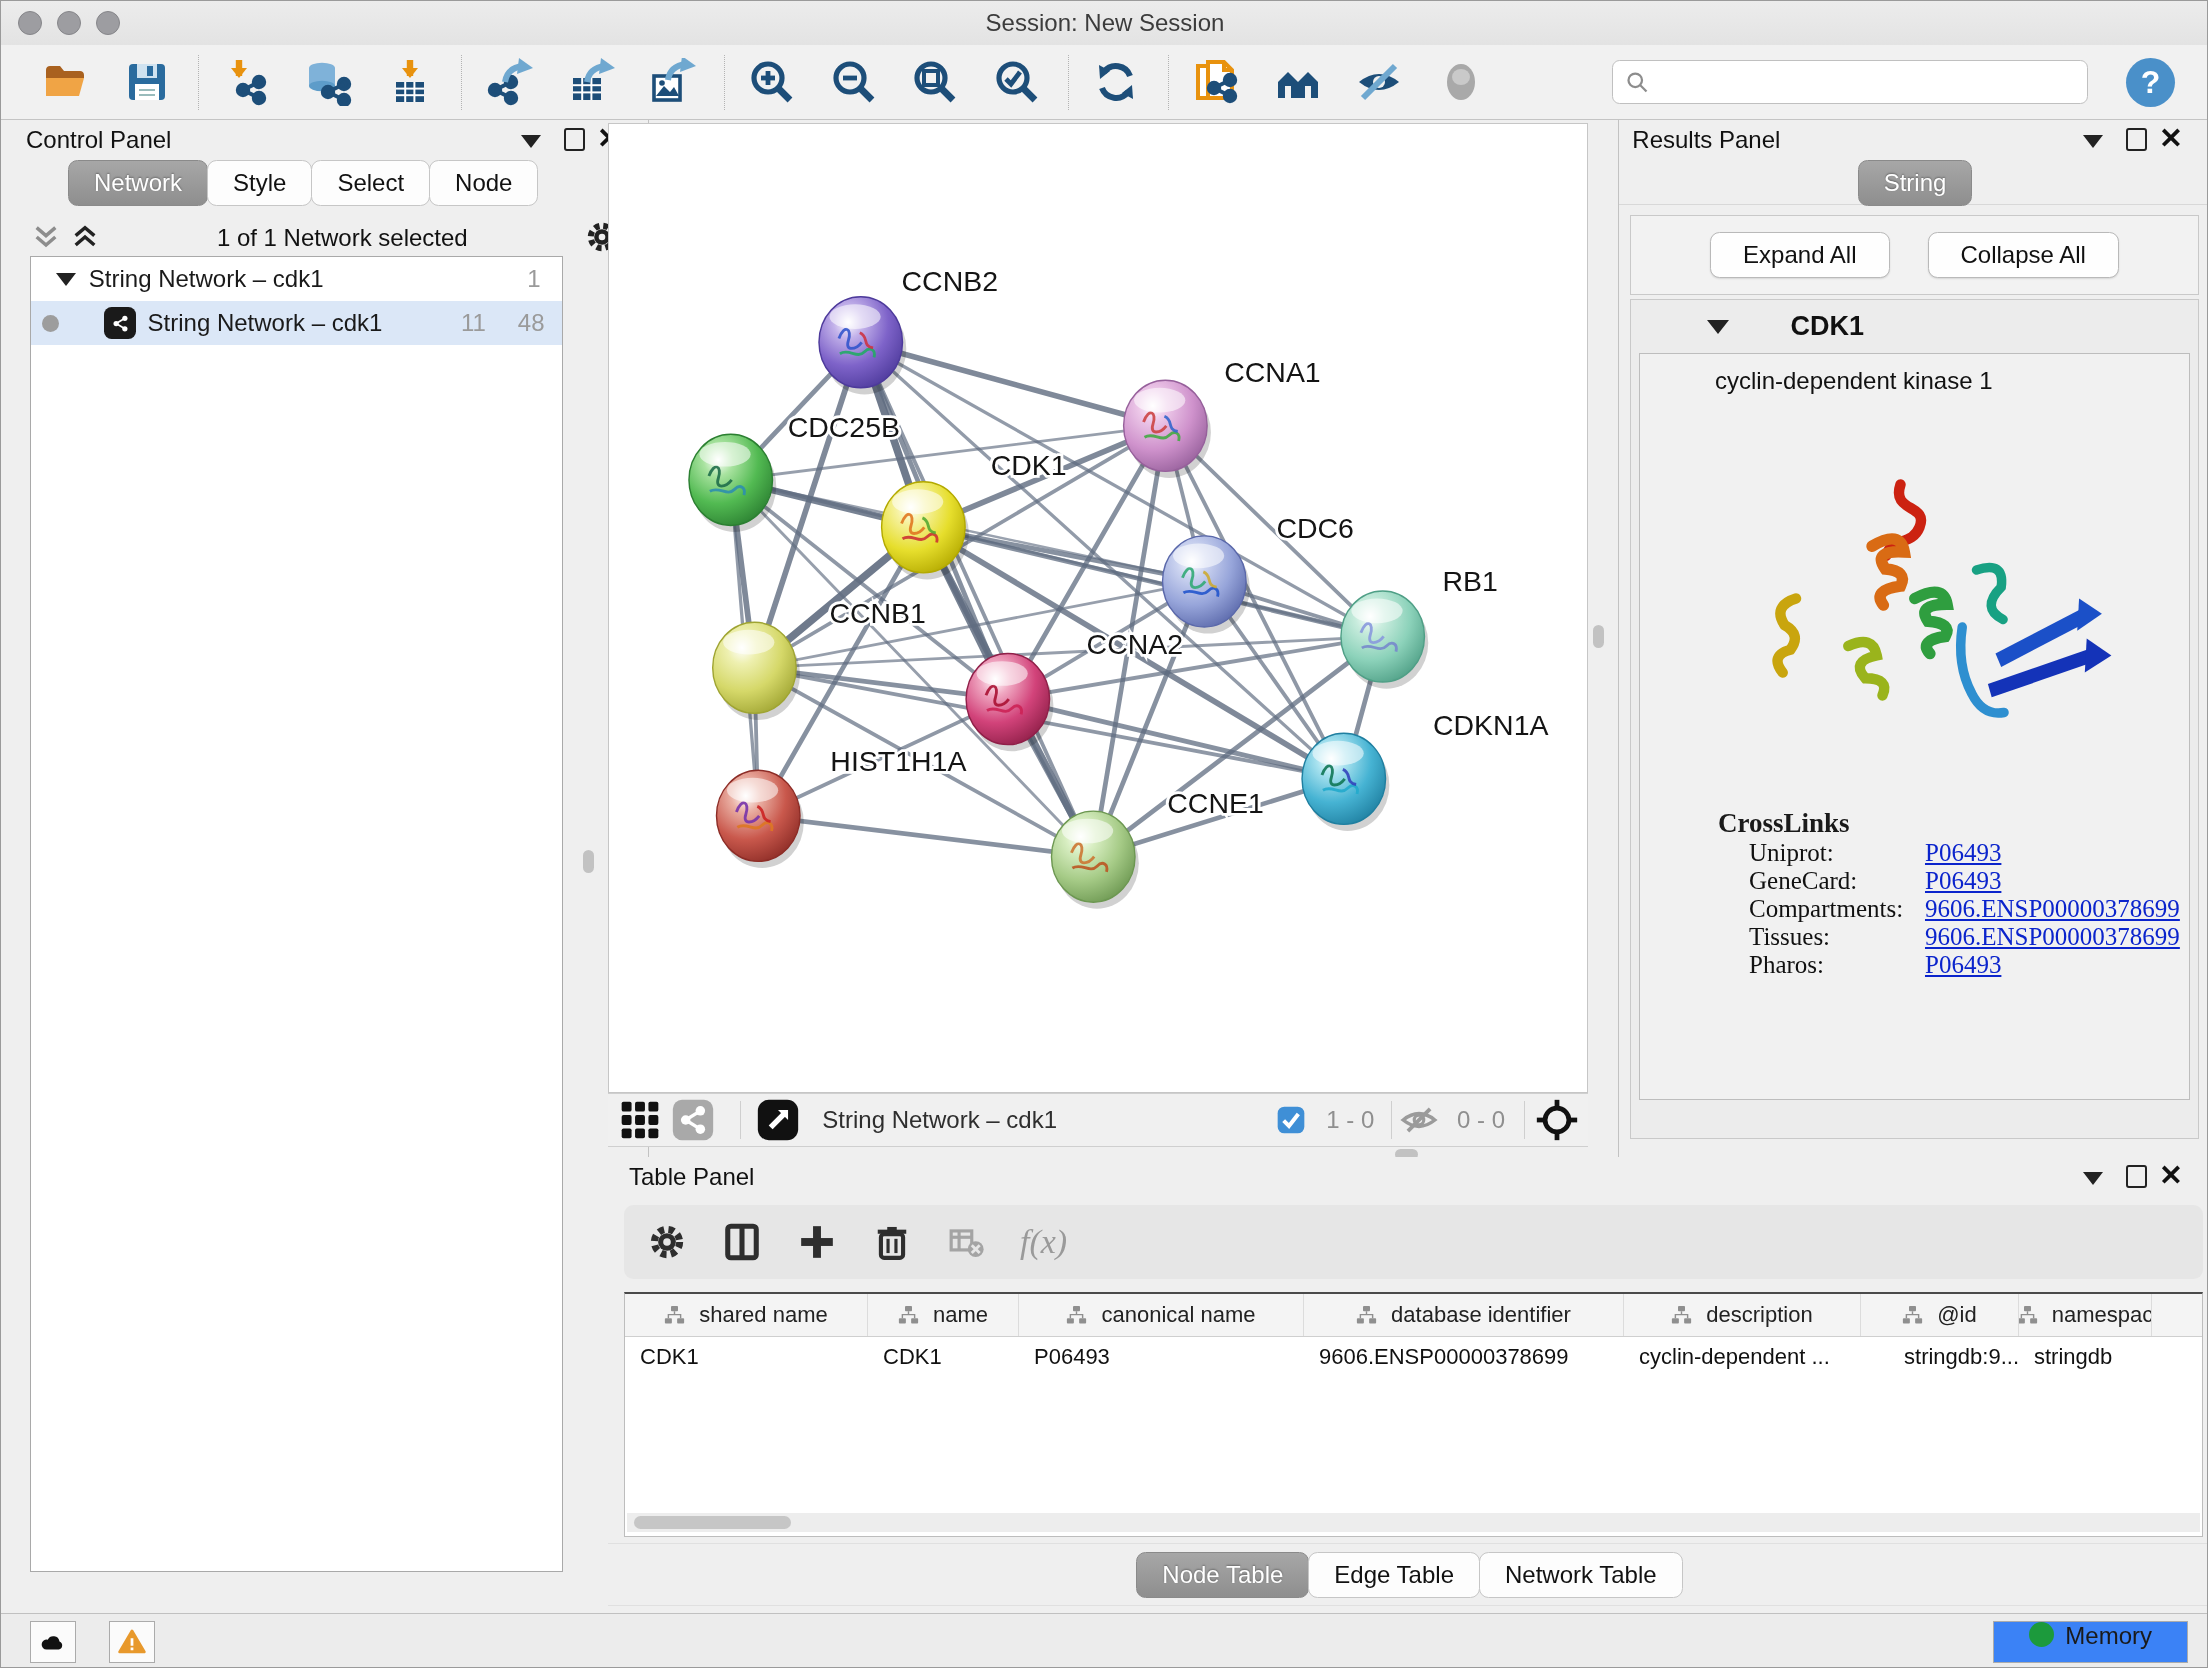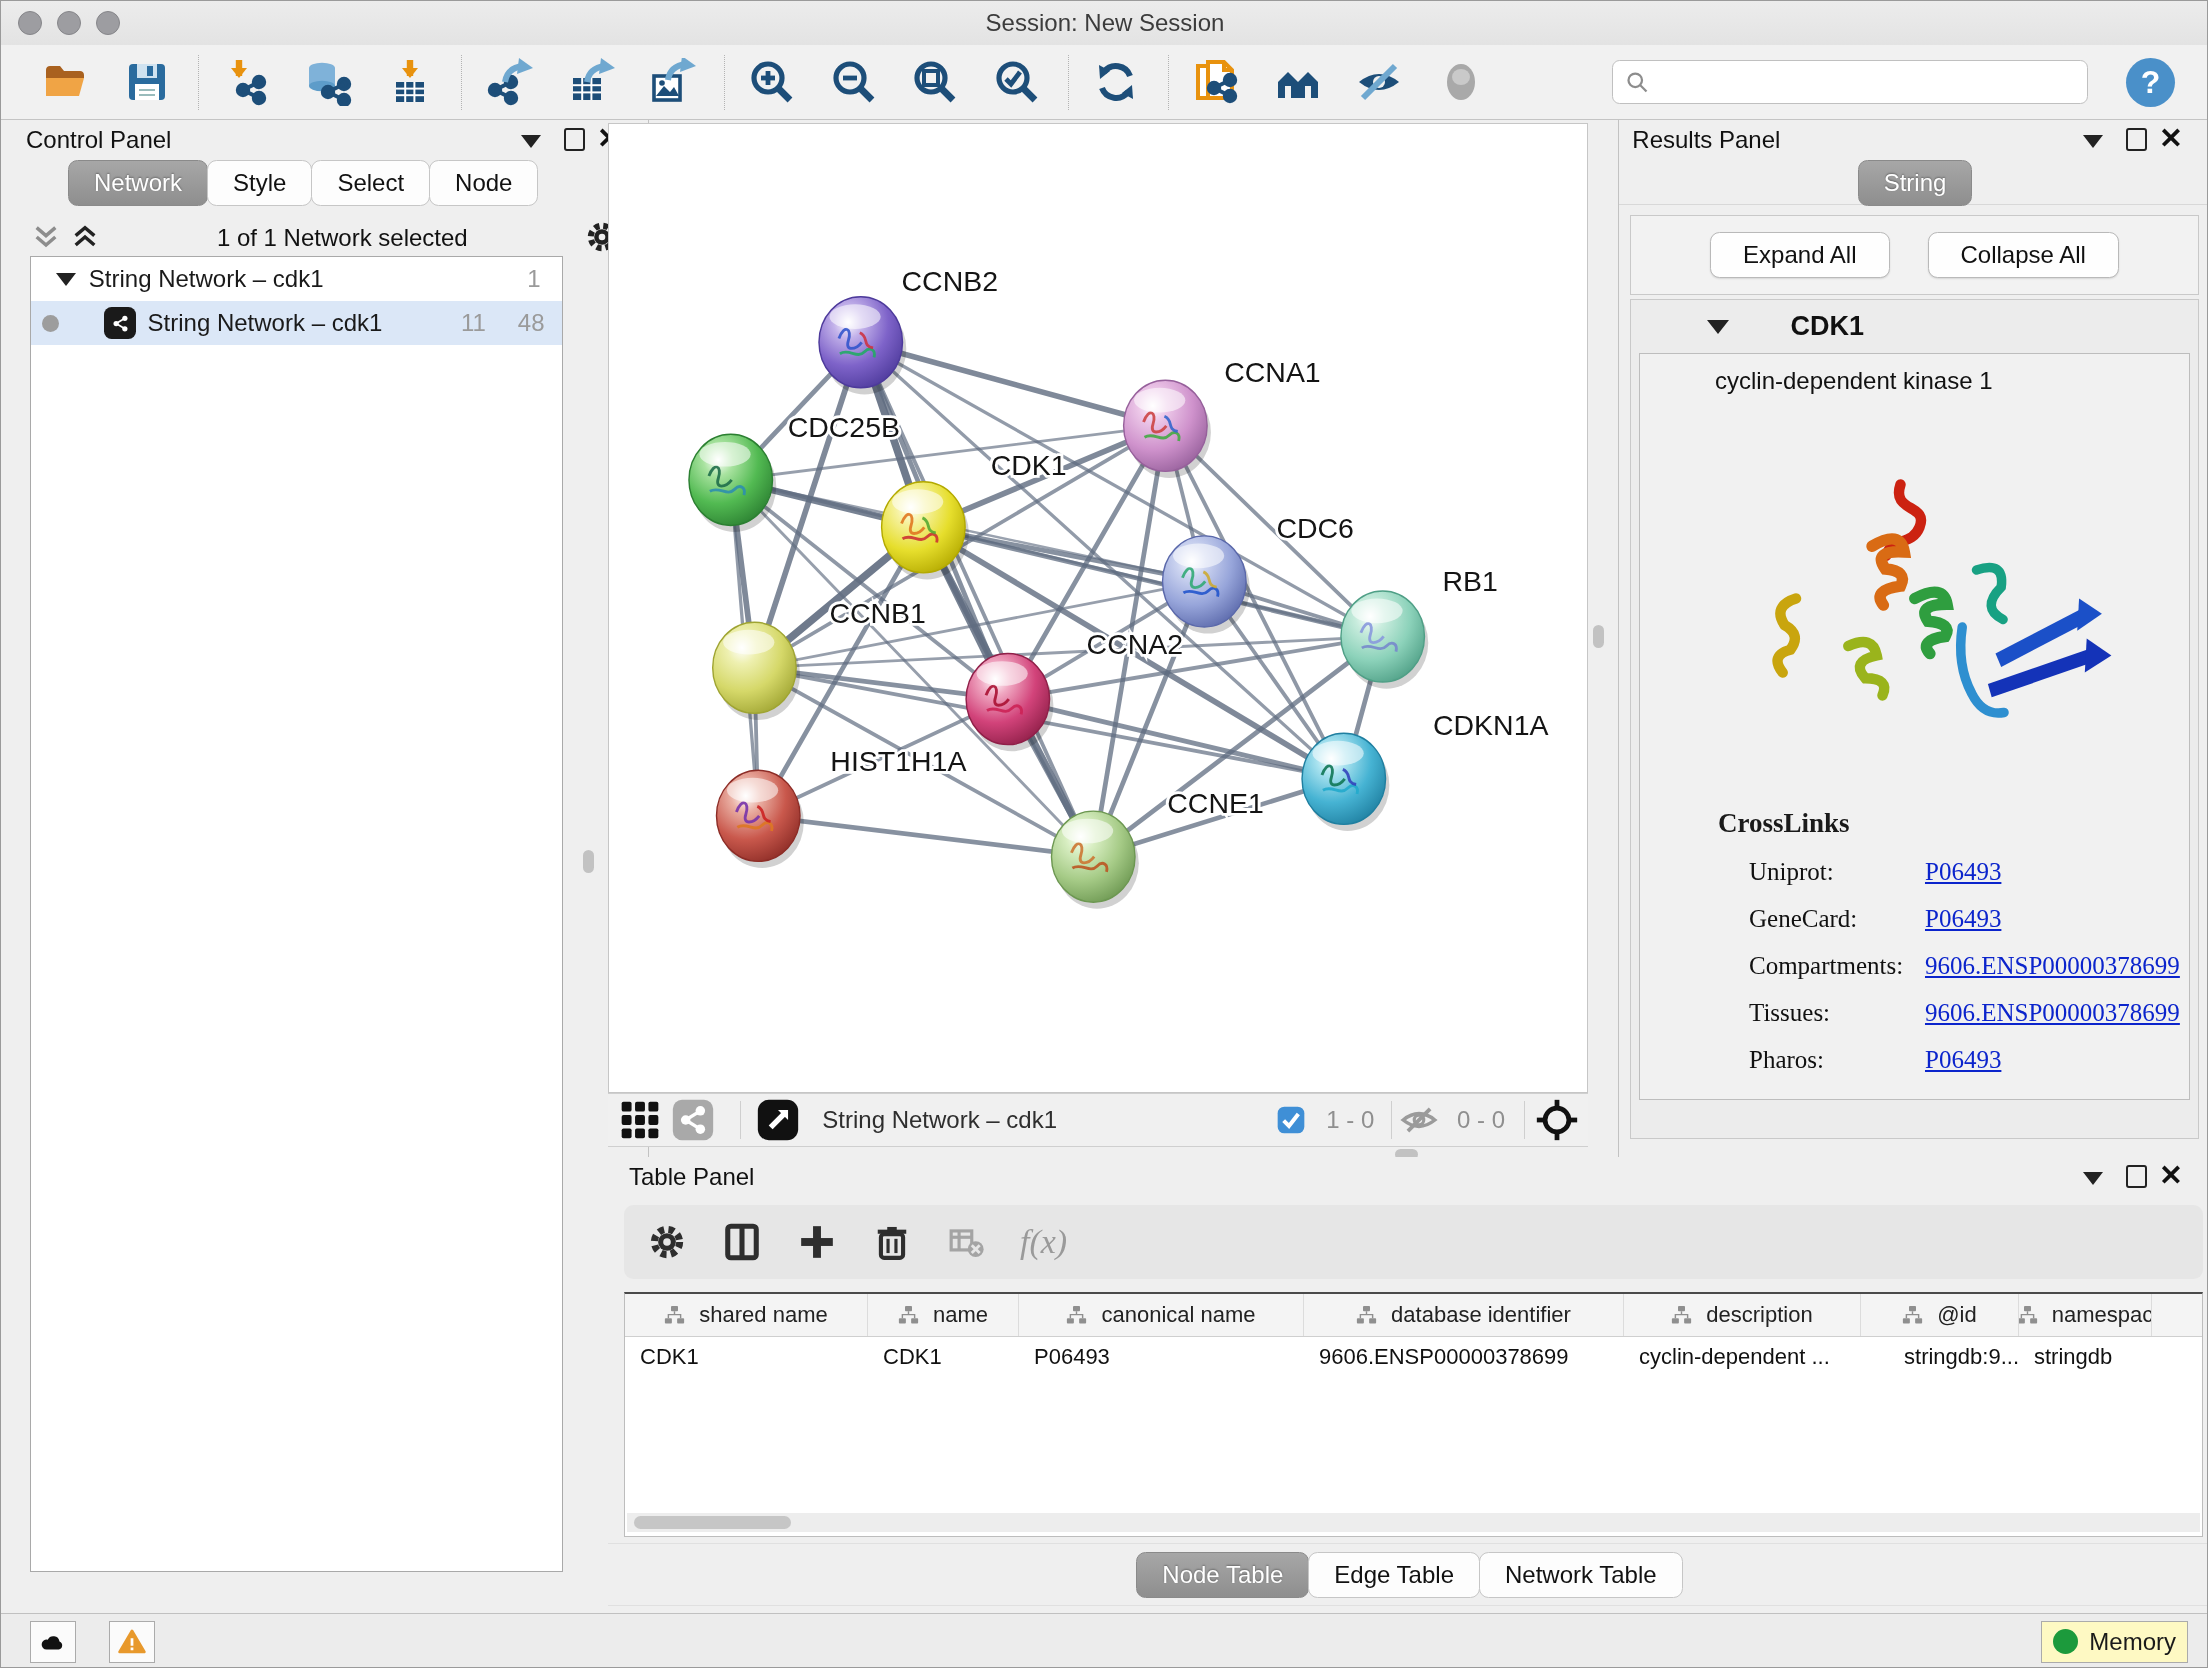--- a/index.html
+++ b/index.html
@@ -86,21 +86,21 @@
     background:#ececec;box-sizing:border-box;}
   .rp-cdk-hdr{height:53px;display:flex;align-items:center;padding-left:76px;}
   .rp-cdk-hdr .hcaret{width:0;height:0;border-left:11.4px solid transparent;border-right:11.4px solid transparent;
     border-top:14.3px solid #222;margin-right:61px;}
   .rp-cdk-hdr .hname{font-size:27px;font-weight:bold;color:#111;}
   .rp-inner{position:absolute;left:7.6px;right:7.6px;top:53px;bottom:38px;background:#f1f1f1;
     border:1px solid #bdbdbd;overflow:hidden;padding-left:48px;}
   .rp-desc{margin:13.3px 0 0 27px;font-size:24px;color:#111;}
   .ribbonwrap{width:361px;height:323px;margin:61px auto 28.5px auto;}
   .xl-title{font-family:"Liberation Serif",serif;font-weight:bold;font-size:27px;margin-left:30px;}
-  .xl-row{display:flex;margin:19px 0 0 61px;font-family:"Liberation Serif",serif;font-size:25px;}
+  .xl-row{display:flex;margin:0 0 0 61px;font-family:"Liberation Serif",serif;font-size:25px;}
   .xl-row .xl-label{width:176px;color:#111;}
   .xl-row a{color:#0b24cc;text-decoration:underline;}
   
   .tp{position:absolute;left:607px;top:1156px;width:1602px;height:457px;background:#efefef;}
   .tp-toolbar{position:absolute;left:16px;top:48px;width:1579px;height:74px;background:#e6e6e6;
     border-radius:9.5px;display:flex;align-items:center;padding-left:21px;gap:31px;box-sizing:border-box;}
   .tt-ic{width:44px;height:44px;display:flex;align-items:center;justify-content:center;}
   .tt-ic svg{width:38px;height:38px;}
   .tt-ic.gray{opacity:.45;}
   .fx{font-family:"Liberation Serif",serif;font-style:italic;font-size:34px;color:#9a9a9a;}
@@ -116,22 +116,22 @@
   .tp-scroll{position:absolute;left:1.9px;bottom:3.8px;right:1.9px;height:19px;background:#ededed;}
   .tp-thumb{position:absolute;left:7.6px;top:2.9px;width:157px;height:13.3px;border-radius:6.7px;background:#c6c6c6;}
   .tp-tabsrow{position:absolute;left:0;right:0;bottom:7.6px;height:61px;border-top:1px solid #e0e0e0;
     border-bottom:1px solid #e0e0e0;display:flex;align-items:center;justify-content:center;}
   
   .statusbar{position:absolute;left:0;top:1612px;width:2208px;height:56px;background:#ececec;
     border-top:1px solid #c0c0c0;}
   .sb-btn{position:absolute;top:6.7px;width:46px;height:42px;background:#fbfbfb;border:1.9px solid #ababab;
     display:flex;align-items:center;justify-content:center;box-sizing:border-box;}
   .sb-btn svg{width:30px;height:30px;}
-  .membtn{position:absolute;right:21px;top:6.7px;height:42px;background:#fef9c3;border:1.9px solid #ababab;
-    display:flex;align-items:center;gap:11.4px;padding:0 11px;font-size:24px;box-sizing:border-box;}
+  .membtn{position:absolute;right:21px;top:6.7px;height:42px;background:#3b82f6;border:1.9px solid #ababab;
+    display:flex;gap:11.4px;padding:0 35px;font-size:24px;box-sizing:border-box;}
   .memdot{width:25px;height:25px;border-radius:50%;background:#1c9a3c;}
 </style>
 </head>
 <body>
 
 <div id="app">
 
   <div class="titlebar">
     <span class="light" style="left:17px"></span>
     <span class="light" style="left:56px"></span>

